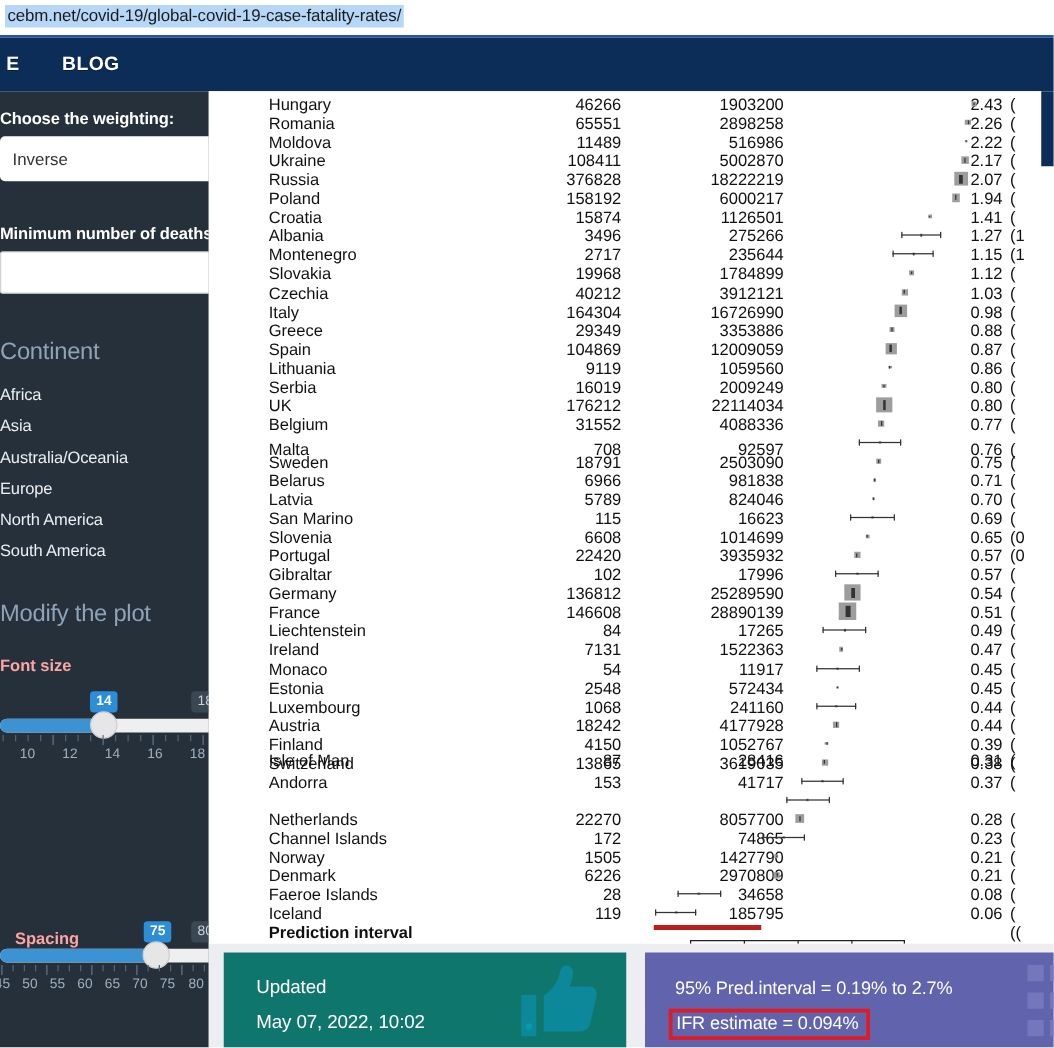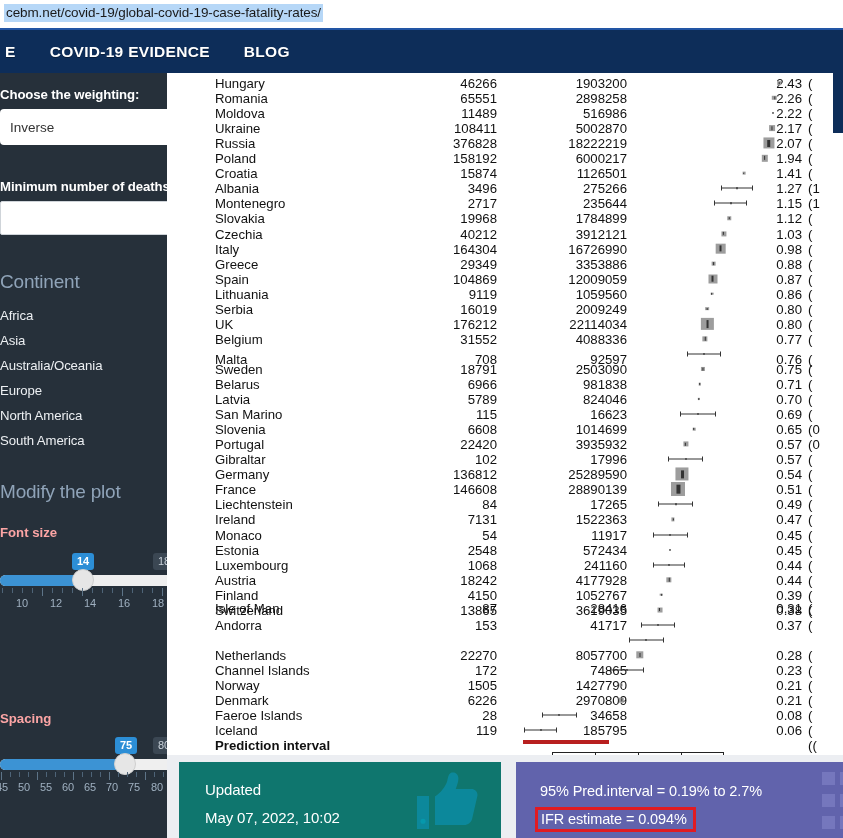--- a/index.html
+++ b/index.html
@@ -201,21 +201,20 @@
 <body>
 
 <div id="urlbar">
   <span class="urltext">cebm.net/covid-19/global-covid-19-case-fatality-rates/</span>
   <div class="underline"></div>
 </div>
 
 <nav id="sitenav">
   <div class="navinner">
     <span class="navitem">E</span>
-    <span class="navitem">COVID-19 EVIDENCE</span>
     <span class="navitem">BLOG</span>
   </div>
 </nav>
 
 <aside id="sidebar">
   <div class="inner">
 
     <div style="position:absolute; left:52px; top:14px;">
       <div class="sb-label">Choose the weighting:</div>
       <div class="sb-select">
@@ -278,21 +277,21 @@
       </div>
       <div class="sl-nums">
         <span style="left:22px;">10</span>
         <span style="left:56px;">12</span>
         <span style="left:90px;">14</span>
         <span style="left:124px;">16</span>
         <span style="left:158px;">18</span>
       </div>
     </div>
 
-    <div style="position:absolute; left:52px; top:638px;">
+    <div style="position:absolute; left:52px; top:670px;padding-left:12px;">
       <div class="sb-sublabel">Spacing</div>
     </div>
 
     <div class="slider-wrap" style="position:absolute; left:52px; top:664px;">
       <div class="sl-bubble" style="left:115px;">75</div>
       <div class="sl-max" style="left:153px;">80</div>
       <div class="sl-track">
         <div class="sl-fill" style="width:125px;"></div>
       </div>
       <div class="sl-handle" style="left:114px;"></div>

